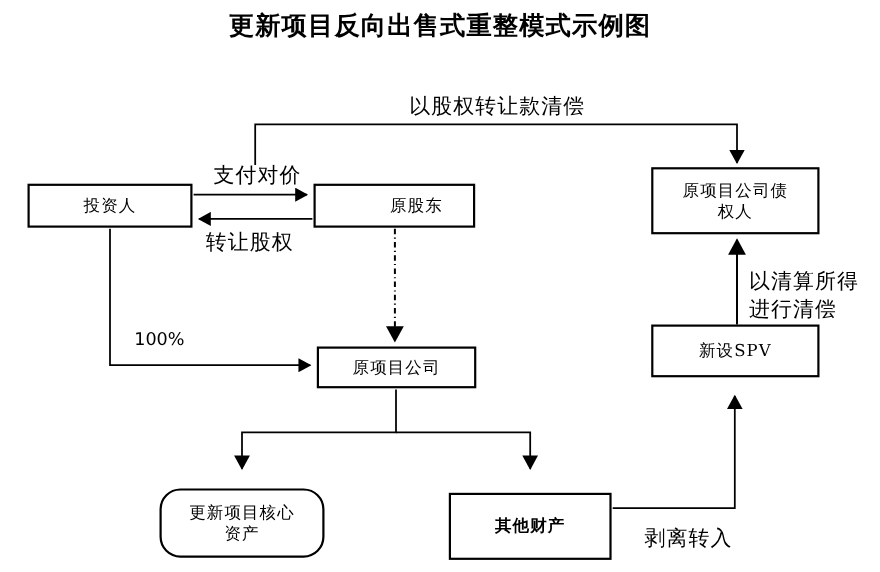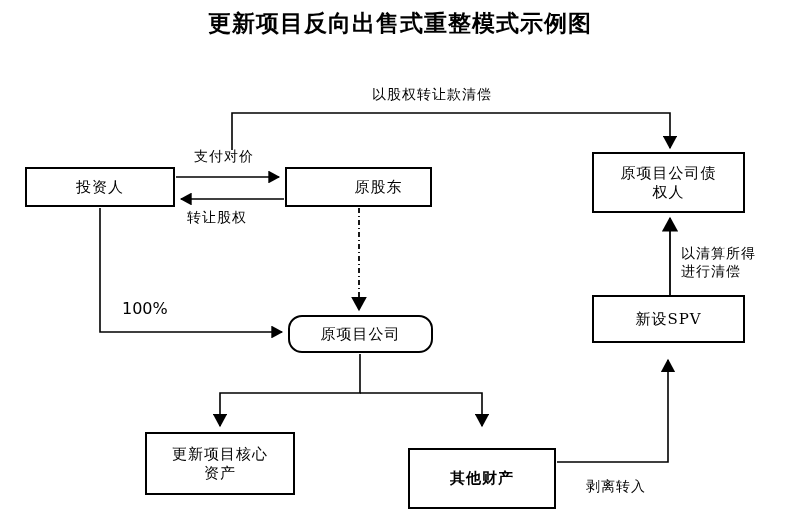--- a/index.html
+++ b/index.html
@@ -54,22 +54,22 @@
     letter-spacing: 1px;
     z-index: 2;
   }
   .node .node-label {
     display: block;
     padding: 0 6px;
     white-space: pre-line;
   }
   .edge-label {
     position: absolute;
-    font-family: Liberation Serif, serif;
-    font-size: 14px;
+    font-family: Liberation Sans, sans-serif;
+    font-size: 19px;
     letter-spacing: 1px;
     white-space: pre-line;
     z-index: 3;
     background: transparent;
     line-height: 1.3;
   }
   .edge-label.num {
     font-family: "DejaVu Sans", "Liberation Sans", sans-serif;
     letter-spacing: 0;
     font-size: 16px;
@@ -113,27 +113,27 @@
   <div class="node" style="left:25px; top:167px; width:150px; height:40px;">
     <span class="node-label">投资人</span>
   </div>
   <div class="node" style="left:285px; top:167px; width:147px; height:40px;padding-left:40px;">
     <span class="node-label">原股东</span>
   </div>
   <div class="node" style="left:592px; top:152px; width:153px; height:61px;">
     <span class="node-label">原项目公司债
 权人</span>
   </div>
-  <div class="node" style="left:288px; top:315px; width:145px; height:38px;border-radius:14px;">
+  <div class="node" style="left:288px; top:315px; width:145px; height:38px;">
     <span class="node-label">原项目公司</span>
   </div>
   <div class="node" style="left:592px; top:295px; width:153px; height:48px;">
     <span class="node-label">新设SPV</span>
   </div>
-  <div class="node" style="left:145px; top:432px; width:150px; height:63px;">
+  <div class="node" style="left:145px; top:444px; width:150px; height:63px;border-radius:19px;">
     <span class="node-label">更新项目核心
 资产</span>
   </div>
   <div class="node" style="left:408px; top:448px; width:148px; height:61px;font-weight:bold;">
     <span class="node-label">其他财产</span>
   </div>
 
   <div class="edge-label" style="left:372px; top:86px;">以股权转让款清偿</div>
   <div class="edge-label" style="left:194px; top:148px;">支付对价</div>
   <div class="edge-label" style="left:187px; top:209px;">转让股权</div>

